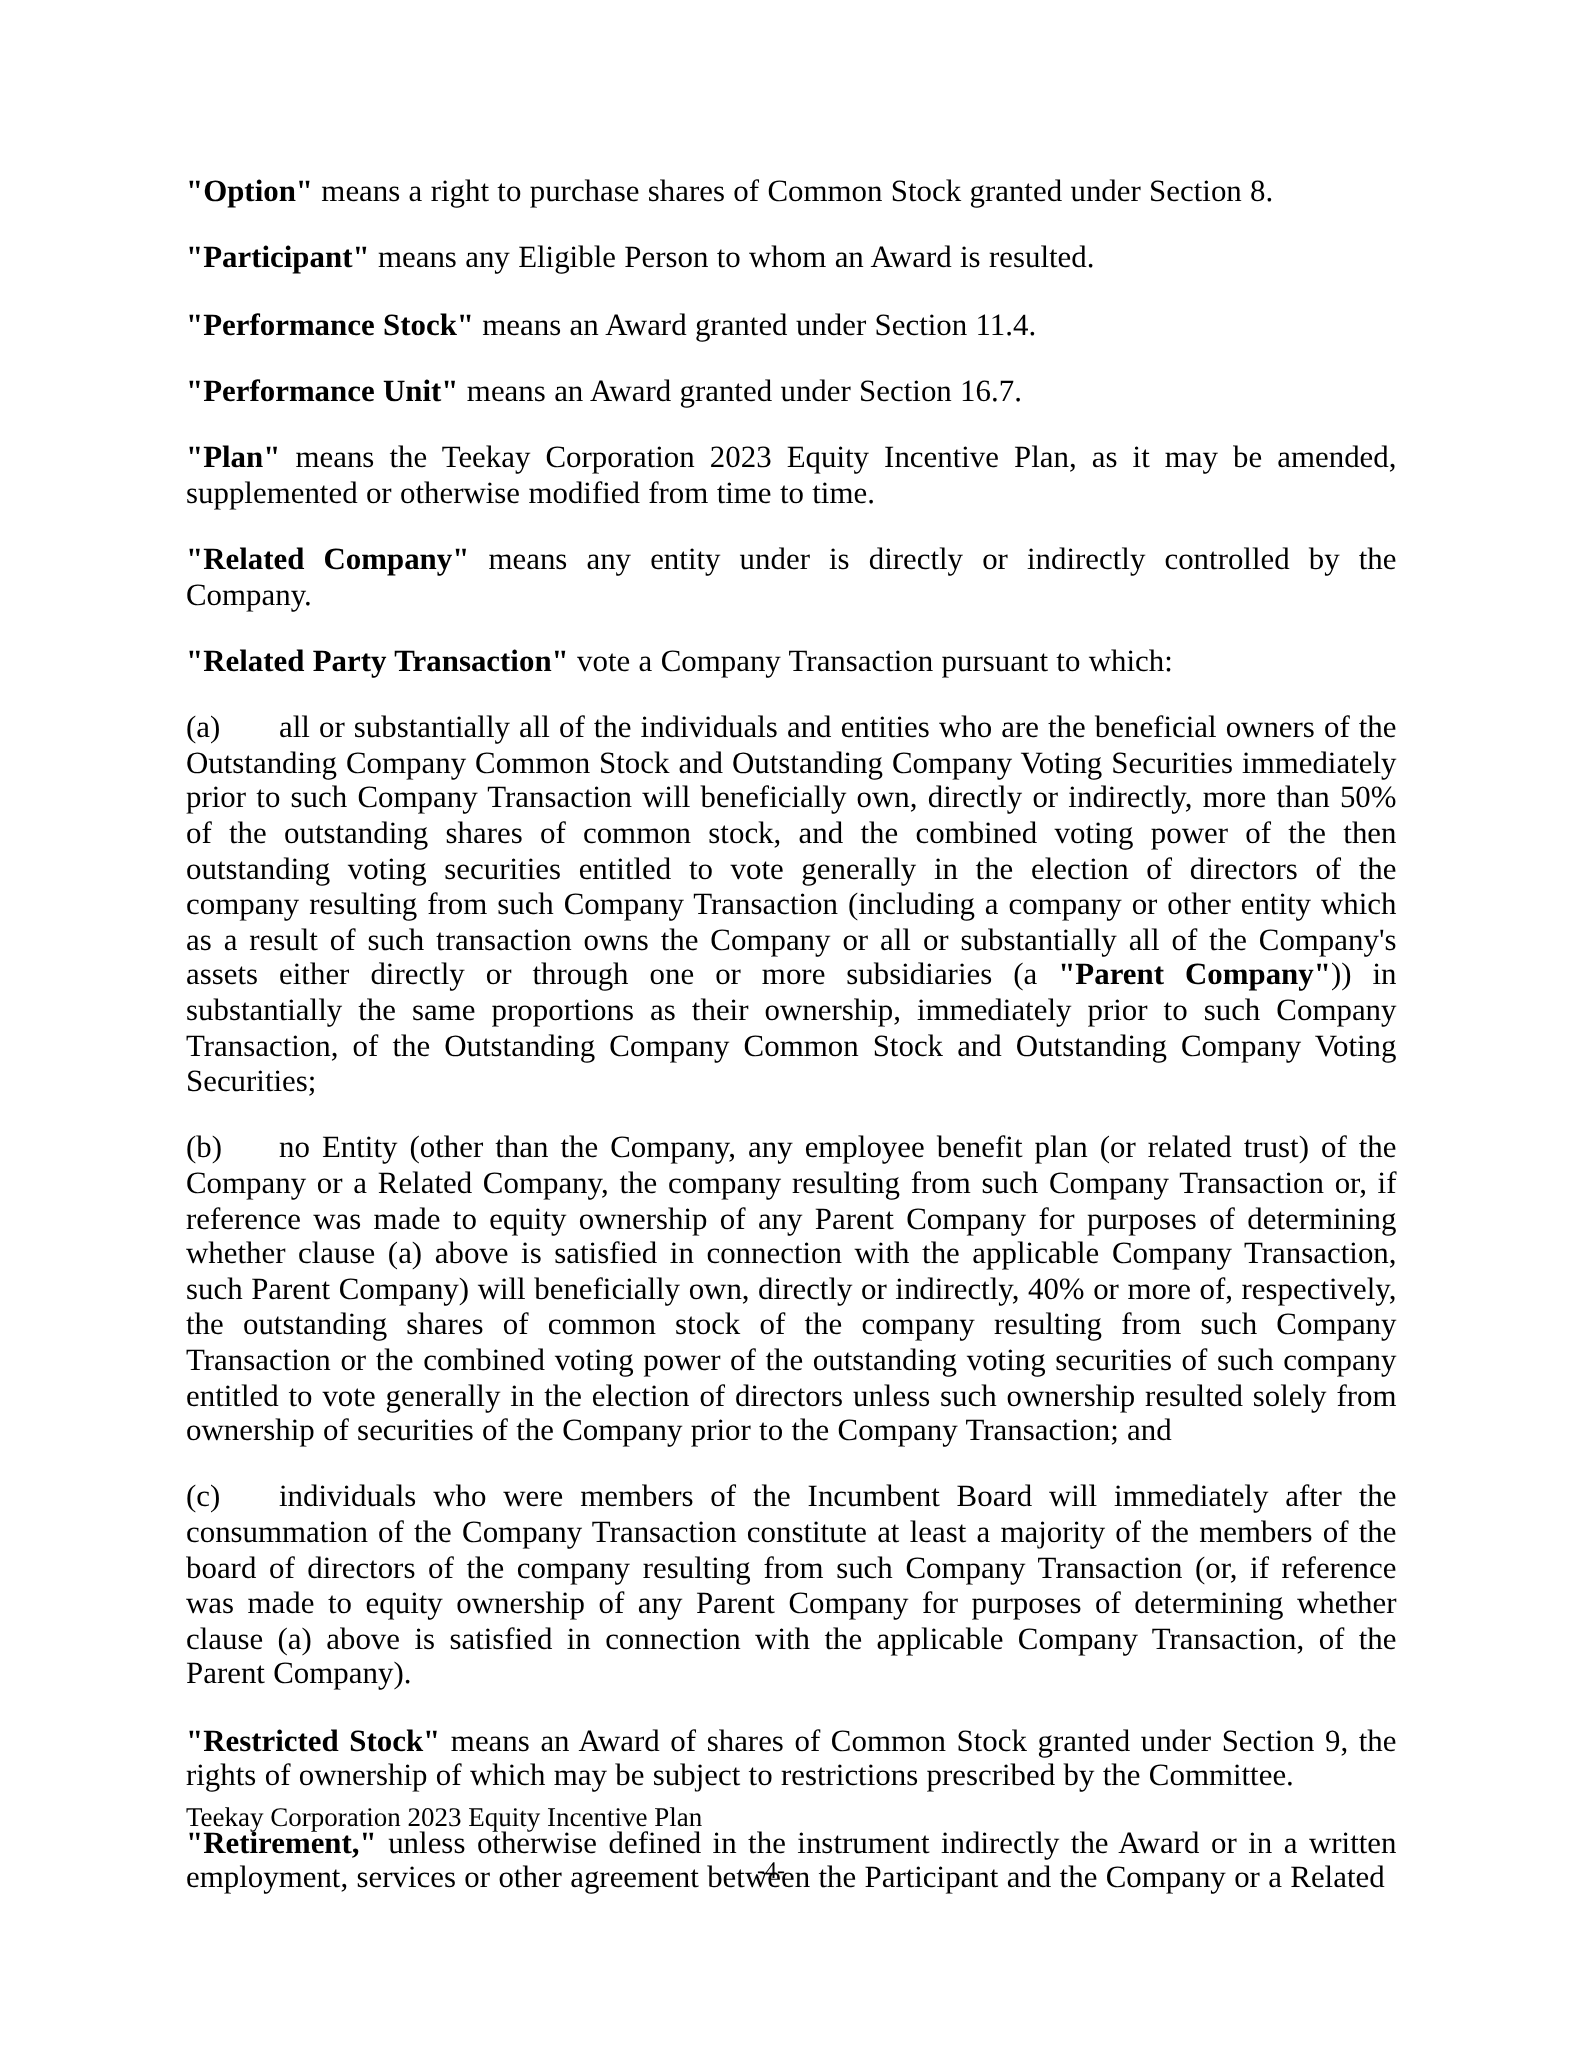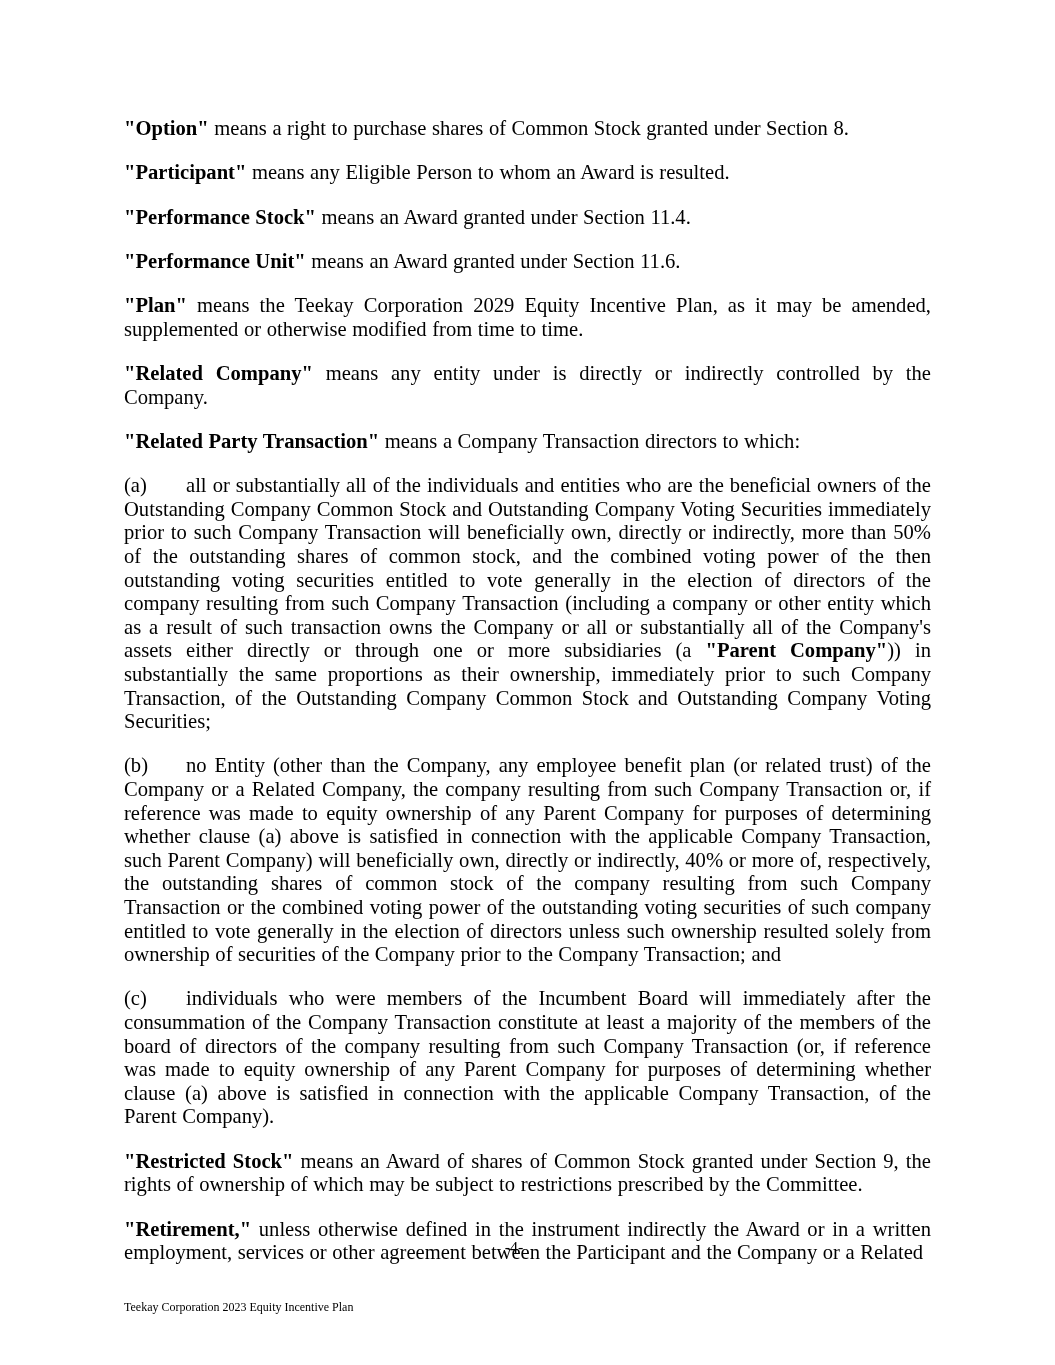--- a/index.html
+++ b/index.html
@@ -41,44 +41,44 @@
     left: 124px;
     top: 1239px;
     width: 780px;
     text-align: center;
     font-size: 16px;
     line-height: 18px;
   }
   .footer-line {
     position: absolute;
     left: 124px;
-    top: 1300px;
-    font-size: 12px;
+    top: 1204px;
+    font-size: 18px;
     line-height: 15px;
   }
 </style>
 </head>
 <body>
 
 <div class="page">
   <div class="body-text">
 
     <p class="para"><b>"Option"</b><span> means a right to purchase shares of Common Stock granted under Section 8.</span></p>
 
     <p class="para"><b>"Participant"</b><span> means any Eligible Person to whom an Award is resulted.</span></p>
 
     <p class="para"><b>"Performance Stock"</b><span> means an Award granted under Section 11.4.</span></p>
 
-    <p class="para"><b>"Performance Unit"</b><span> means an Award granted under Section 11.6.</span></p>
+    <p class="para"><b>"Performance Unit"</b><span> means an Award granted under Section 16.7.</span></p>
 
-    <p class="para"><b>"Plan"</b><span> means the Teekay Corporation 2029 Equity Incentive Plan, as it may be amended, supplemented or otherwise modified from time to time.</span></p>
+    <p class="para"><b>"Plan"</b><span> means the Teekay Corporation 2023 Equity Incentive Plan, as it may be amended, supplemented or otherwise modified from time to time.</span></p>
 
     <p class="para"><b>"Related Company"</b><span> means any entity under is directly or indirectly controlled by the Company.</span></p>
 
-    <p class="para"><b>"Related Party Transaction"</b><span> means a Company Transaction directors to which:</span></p>
+    <p class="para"><b>"Related Party Transaction"</b><span> vote a Company Transaction pursuant to which:</span></p>
 
     <p class="para"><span class="clause-label">(a)</span><span>all or substantially all of the individuals and entities who are the beneficial owners of the Outstanding Company Common Stock and Outstanding Company Voting Securities immediately prior to such Company Transaction will beneficially own, directly or indirectly, more than 50% of the outstanding shares of common stock, and the combined voting power of the then outstanding voting securities entitled to vote generally in the election of directors of the company resulting from such Company Transaction (including a company or other entity which as a result of such transaction owns the Company or all or substantially all of the Company's assets either directly or through one or more subsidiaries (a </span><b>"Parent Company"</b><span>)) in substantially the same proportions as their ownership, immediately prior to such Company Transaction, of the Outstanding Company Common Stock and Outstanding Company Voting Securities;</span></p>
 
     <p class="para"><span class="clause-label">(b)</span><span>no Entity (other than the Company, any employee benefit plan (or related trust) of the Company or a Related Company, the company resulting from such Company Transaction or, if reference was made to equity ownership of any Parent Company for purposes of determining whether clause (a) above is satisfied in connection with the applicable Company Transaction, such Parent Company) will beneficially own, directly or indirectly, 40% or more of, respectively, the outstanding shares of common stock of the company resulting from such Company Transaction or the combined voting power of the outstanding voting securities of such company entitled to vote generally in the election of directors unless such ownership resulted solely from ownership of securities of the Company prior to the Company Transaction; and</span></p>
 
     <p class="para"><span class="clause-label">(c)</span><span>individuals who were members of the Incumbent Board will immediately after the consummation of the Company Transaction constitute at least a majority of the members of the board of directors of the company resulting from such Company Transaction (or, if reference was made to equity ownership of any Parent Company for purposes of determining whether clause (a) above is satisfied in connection with the applicable Company Transaction, of the Parent Company).</span></p>
 
     <p class="para"><b>"Restricted Stock"</b><span> means an Award of shares of Common Stock granted under Section 9, the rights of ownership of which may be subject to restrictions prescribed by the Committee.</span></p>
 
     <p class="para"><b>"Retirement,"</b><span> unless otherwise defined in the instrument indirectly the Award or in a written employment, services or other agreement between the Participant and the Company or a Related</span></p>

